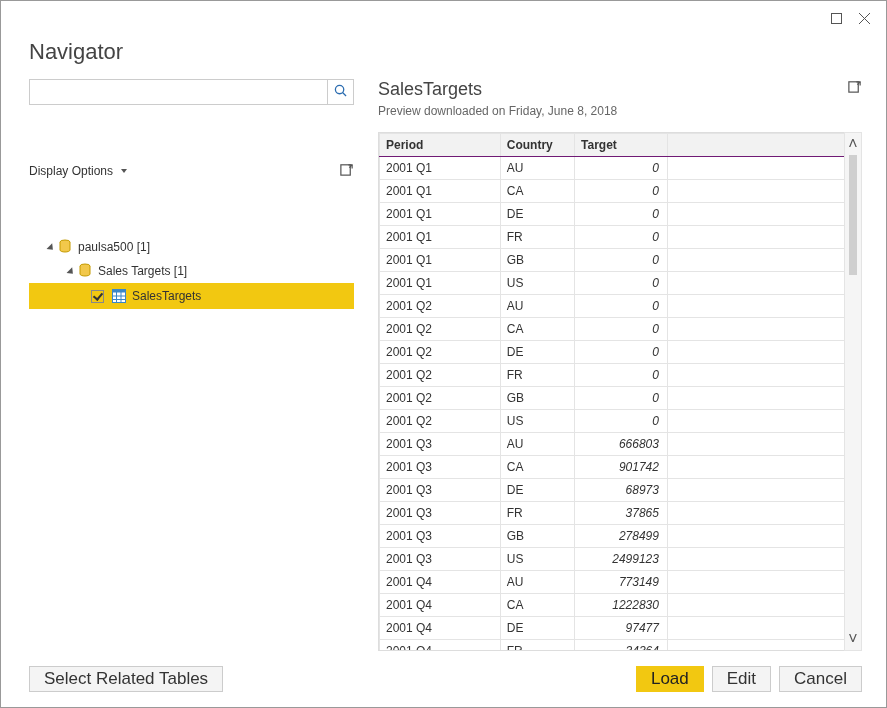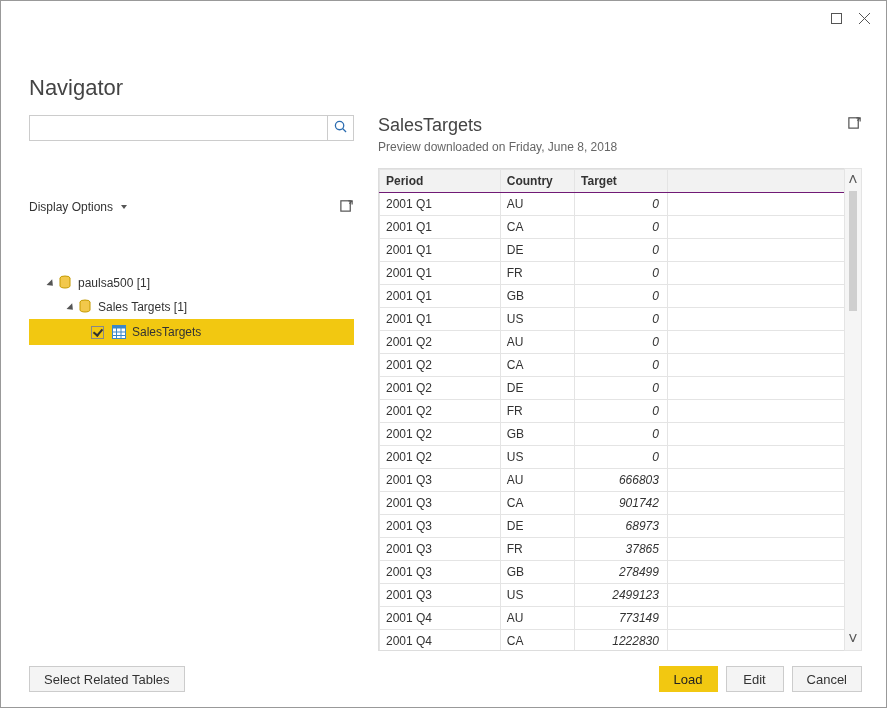--- a/index.html
+++ b/index.html
@@ -4,21 +4,21 @@
 <style>
   * { box-sizing: border-box; }
   html, body { margin:0; padding:0; font-family: "Segoe UI", Arial, sans-serif; font-size:12px; color:#333; background:#fff; }
   .window {
     width:887px; height:708px; border:1px solid #999; position:relative; background:#fff;
     display:flex; flex-direction:column;
   }
   .titlebar { height:34px; display:flex; justify-content:flex-end; align-items:center; padding:0 8px; }
   .tb-btn { width:28px; height:22px; display:flex; align-items:center; justify-content:center; cursor:pointer; color:#555; }
   .tb-btn svg { width:11px; height:11px; stroke:#555; fill:none; stroke-width:1; }
-  .header-title { font-size:22px; font-weight:300; color:#444; padding:4px 28px 14px 28px;margin-top:36px; }
+  .header-title { font-size:22px; font-weight:300; color:#444; padding:4px 28px 14px 28px; }
 
   .body { flex:1; display:flex; padding:0 24px 0 28px; overflow:hidden; }
   
   .left { width:325px; display:flex; flex-direction:column;gap:45px; }
   .search-wrap { display:flex; height:26px; border:1px solid #ccc; }
   .search-wrap input { flex:1; border:none; outline:none; padding:0 6px; font-size:12px; }
   .search-btn { width:26px; display:flex; align-items:center; justify-content:center; border-left:1px solid #ccc; cursor:pointer; }
   .search-btn svg { width:13px; height:13px; stroke:#2b6cb0; fill:none; stroke-width:1.4; }
 
   .display-row { display:flex; align-items:center; justify-content:space-between; margin-top:10px; height:22px; }
@@ -63,21 +63,21 @@
   td.num { text-align:right; font-style:italic; color:#333; padding-right:8px;}
   td.blank, th.blank { border-right:none; }
 
   .vscroll { width:18px; border:1px solid #e4e4e4; border-left:1px solid #e4e4e4; background:#f5f5f5; display:flex; flex-direction:column; align-items:center; justify-content:space-between; padding:6px 0;}
   .vscroll .arrow { font-size:16px; color:#555; line-height:10px; cursor:pointer;}
   .vscroll .thumb { width:8px; background:#cfcfcf; border-radius:0; flex:0 0 120px; margin-top:6px; align-self:center;}
   .vscroll .track { flex:1; width:8px; }
 
   
   .footer { height:56px; padding:0 24px 0 28px; display:flex; align-items:center; justify-content:space-between; }
-  .btn { height:26px; min-width:58px; padding:0 14px; border:1px solid #ccc; background:#f4f4f4; font-size:13px; color:#333; display:flex; align-items:center; justify-content:center; cursor:pointer;}
+  .btn { height:26px; min-width:58px; padding:0 14px; border:1px solid #ccc; background:#f4f4f4; font-size:17px; color:#333; display:flex; align-items:center; justify-content:center; cursor:pointer;}
   .btn + .btn { margin-left:8px; }
   .btn-primary { background:#F2C811; border-color:#F2C811; color:#222; font-weight:400;}
   .footer-right { display:flex; }
 </style>
 </head>
 <body>
 
 <div class="window">
 
   <div class="titlebar">

